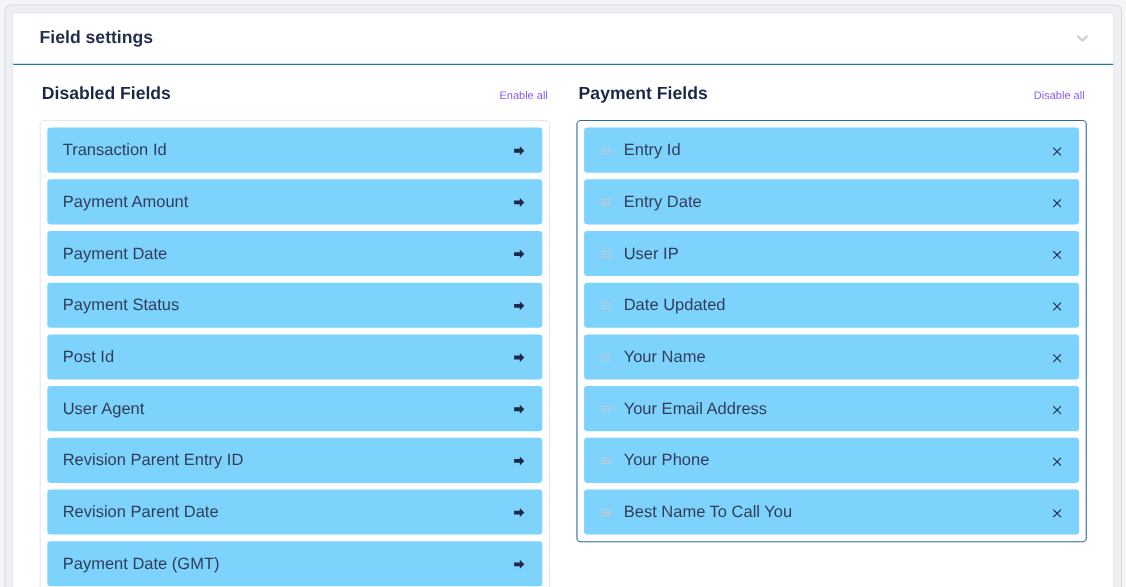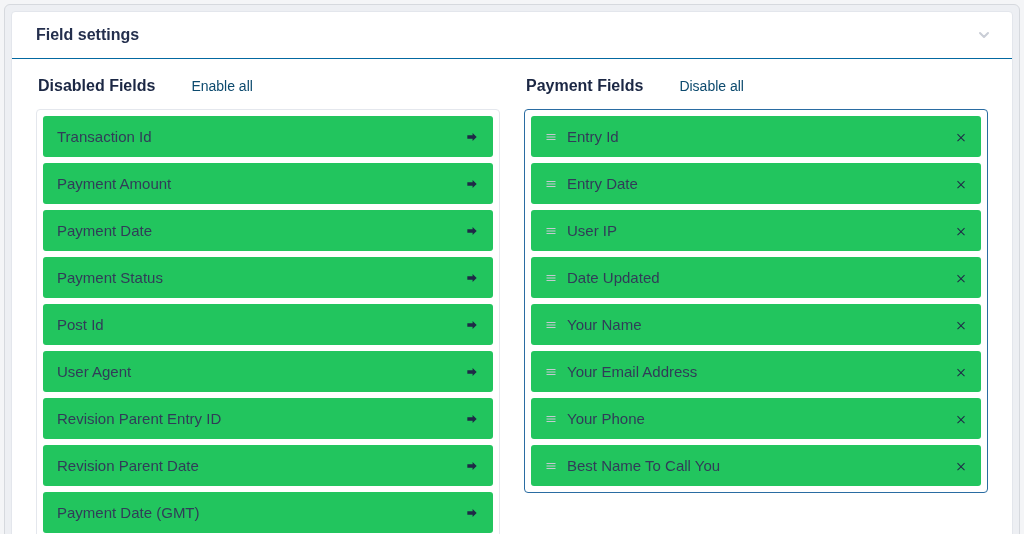--- a/index.html
+++ b/index.html
@@ -45,48 +45,49 @@
     display: flex;
     gap: 24px;
     padding: 0 24px;
   }
   .col {
     flex: 1;
     min-width: 0;
   }
   .col-header {
     display: flex;
+    justify-content: space-between;
     align-items: baseline;
     margin-bottom: 14px;
     padding: 0 2px;
   }
   .col-title {
     font-size: 16px;
     font-weight: 700;
     color: #1b2744;
   }
   .col-action {
-    font-size: 14px;
+    font-size: 10px;
     font-weight: 500;
-    color: #0c4a6e;
+    color: #8b5cf6;
     cursor: pointer;
     margin-left: 36px;
   }
   .list {
     border: 1px solid #e4e7ed;
     border-radius: 4px;
     padding: 6px;
   }
   .list.enabled {
     border: 1px solid #2a6ca2;
   }
   .row {
     display: flex;
     align-items: center;
-    background: #22c55e;
+    background: #7dd3fc;
     border-radius: 3px;
     padding: 12px 14px;
     margin-bottom: 6px;
     font-size: 15px;
     color: #313c58;
   }
   .row:last-child { margin-bottom: 0; }
   .row .label {
     flex: 1;
     white-space: nowrap;

